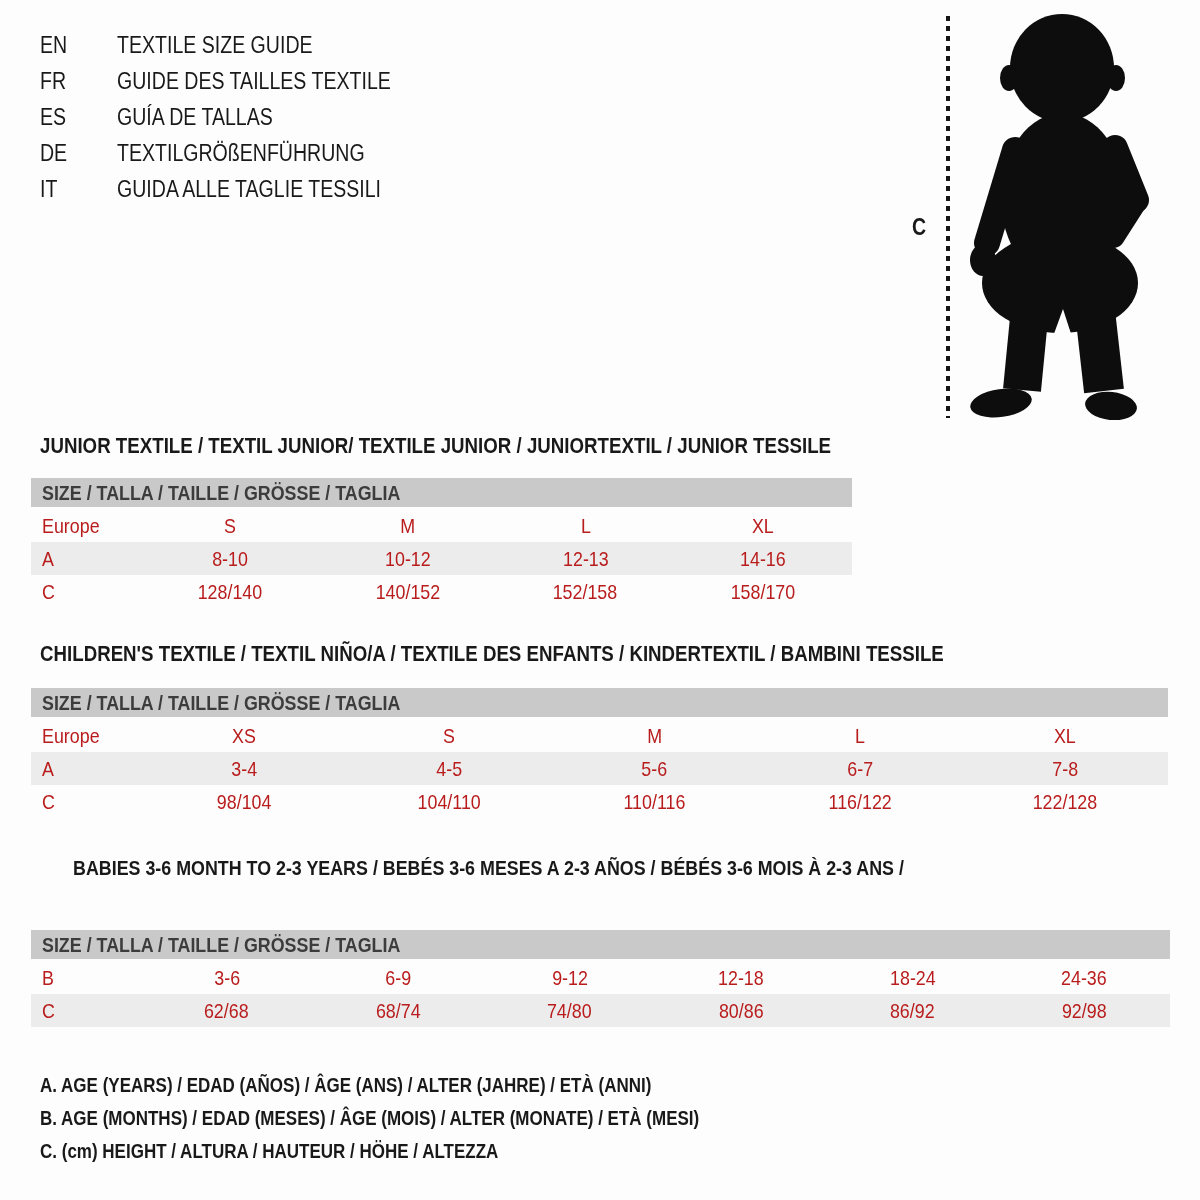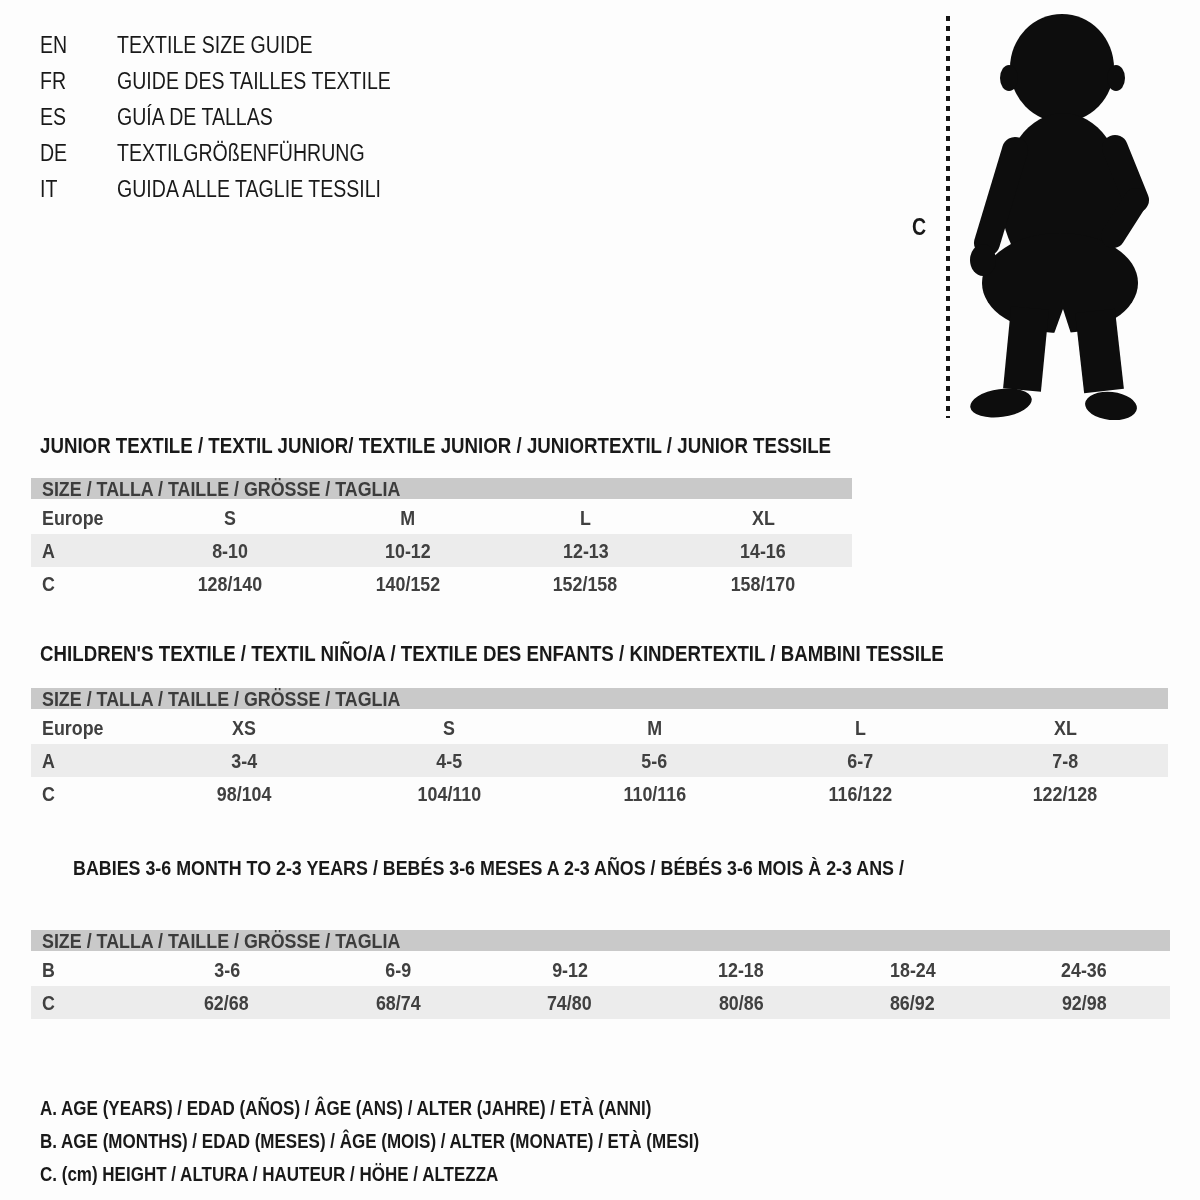--- a/index.html
+++ b/index.html
@@ -31,29 +31,29 @@
   .baby-svg { position:absolute; left:955px; top:8px; }
 
   
   .section-title { position:absolute; left:40px; height:22px;
                    font-weight:bold; font-size:22px; line-height:22px; white-space:nowrap; }
   .title2 { position:absolute; left:40px; font-weight:bold; font-size:21px;
             line-height:32px; white-space:nowrap; }
 
   
   .size-table { position:absolute; left:31px; font-size:21px; }
-  .bar { height:21px; background:#c9c9c9; color:#3c3c3c; font-weight:bold;
+  .bar { height:29px; background:#c9c9c9; color:#3c3c3c; font-weight:bold;
          display:flex; align-items:center; padding-left:11px; margin-bottom:2px; }
-  .trow { display:flex; height:33px; align-items:center; font-weight:bold; color:#404040; }
+  .trow { display:flex; height:33px; align-items:center; font-weight:normal; color:#b91c1c; }
   .trow.alt { background:#ececec; }
   .tlabel { flex:0 0 110px; width:110px; padding-left:11px; box-sizing:border-box; text-align:left; }
   .tcell  { flex:1; text-align:center; }
 
   
-  .legend { position:absolute; left:40px; top:1092px; }
+  .legend { position:absolute; left:40px; top:1069px; }
   .legend-line { height:33px; display:flex; align-items:center;
                  font-weight:bold; font-size:20px; }
 </style>
 </head>
 <body>
 
 <div class="page">
 
   <div class="lang-block">
     <div class="lang-row">

